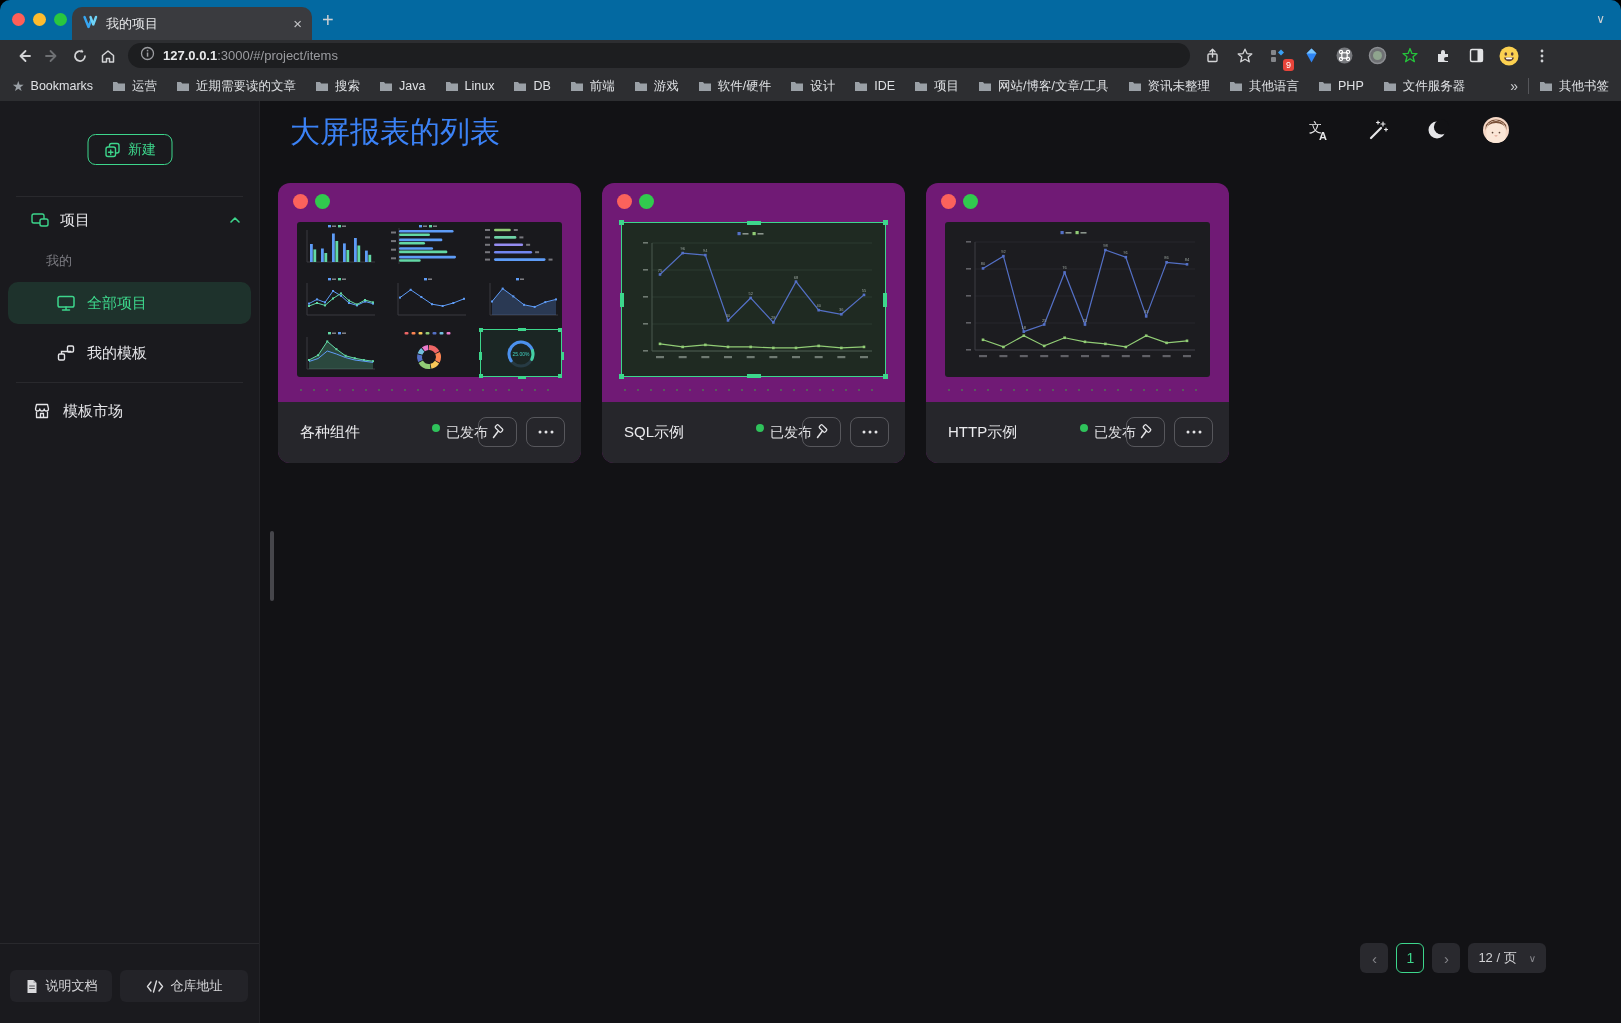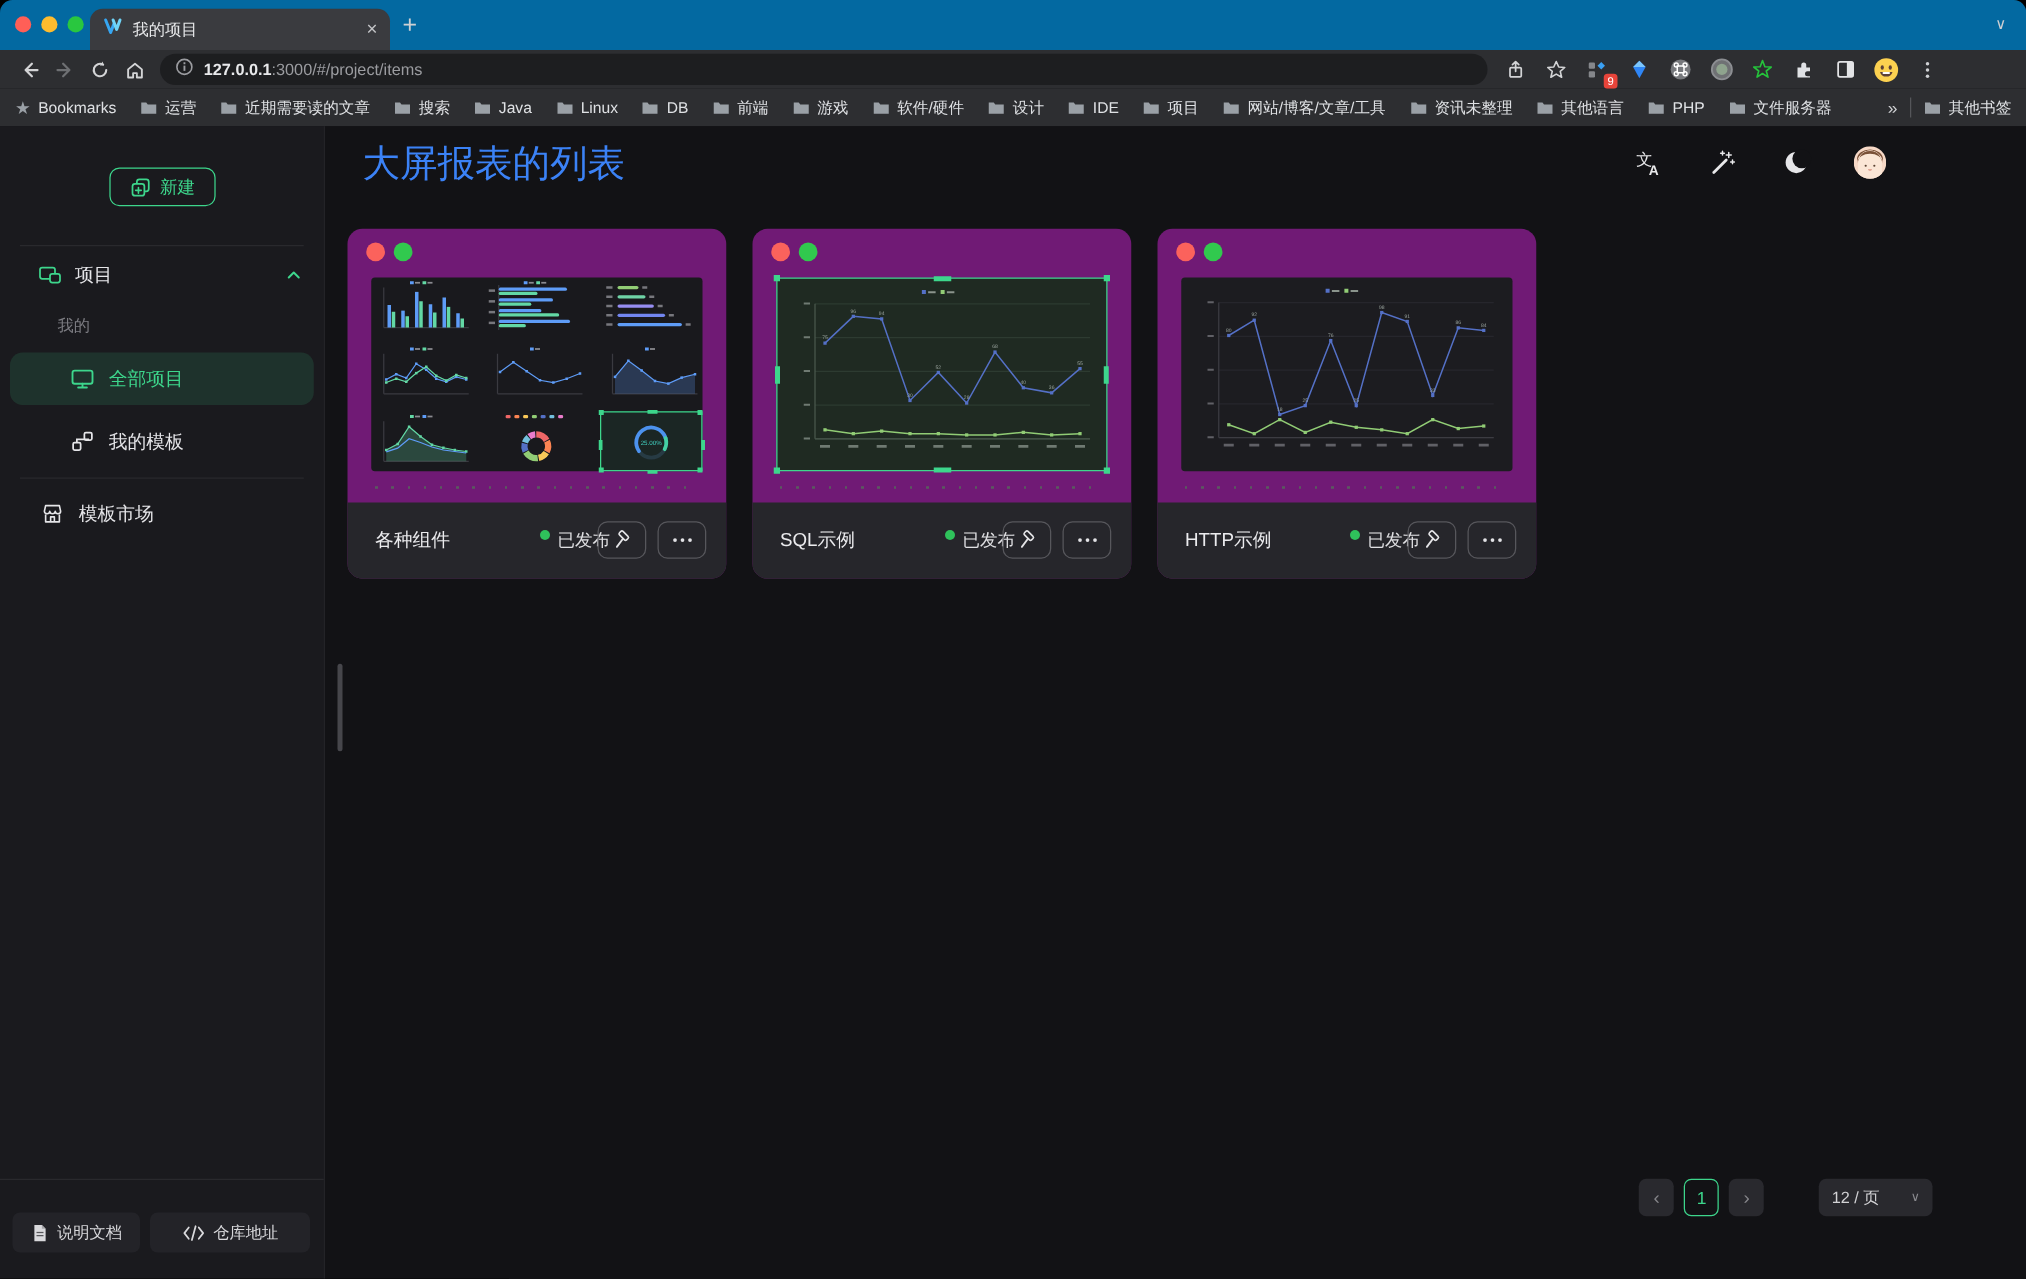--- a/index.html
+++ b/index.html
@@ -86,21 +86,21 @@
     font-size:14px;color:#e0e0e3;}
   .sdot{width:8px;height:8px;border-radius:50%;background:#2fc25b;}
   .cbtn{position:absolute;top:15px;width:39px;height:30px;border:1px solid #57575c;border-radius:8px;
     display:flex;align-items:center;justify-content:center;color:#e3e3e6;background:transparent;}
   .cbtn.edit{left:200px;} .cbtn.more{left:248px;font-size:13px;letter-spacing:1px;}
 
   .pager{position:absolute;right:75px;bottom:50px;display:flex;align-items:center;gap:8px;}
   .pg{height:30px;border-radius:6px;display:flex;align-items:center;justify-content:center;font-size:15px;}
   .pg.nav{width:28px;background:#29292e;color:#85858a;}
   .pg.cur{width:28px;border:1px solid #3dd68c;color:#3dd68c;font-size:14px;}
-  .pg.size{padding:0 10px;background:#29292e;color:#d2d2d5;font-size:13px;gap:25px;margin-left:36px;}
+  .pg.size{padding:0 10px;background:#29292e;color:#d2d2d5;font-size:13px;gap:12px;}
   .pg .chev{color:#8b8b90;font-size:10px;}
 
   .mini{position:absolute;}
   .mini-sel{position:absolute;inset:0;border:1px solid #3dd68c;background:rgba(61,214,140,.07);}
   .mhdl{position:absolute;background:#3dd68c;}
 </style>
 </head>
 <body>
 
 <div class="window">

